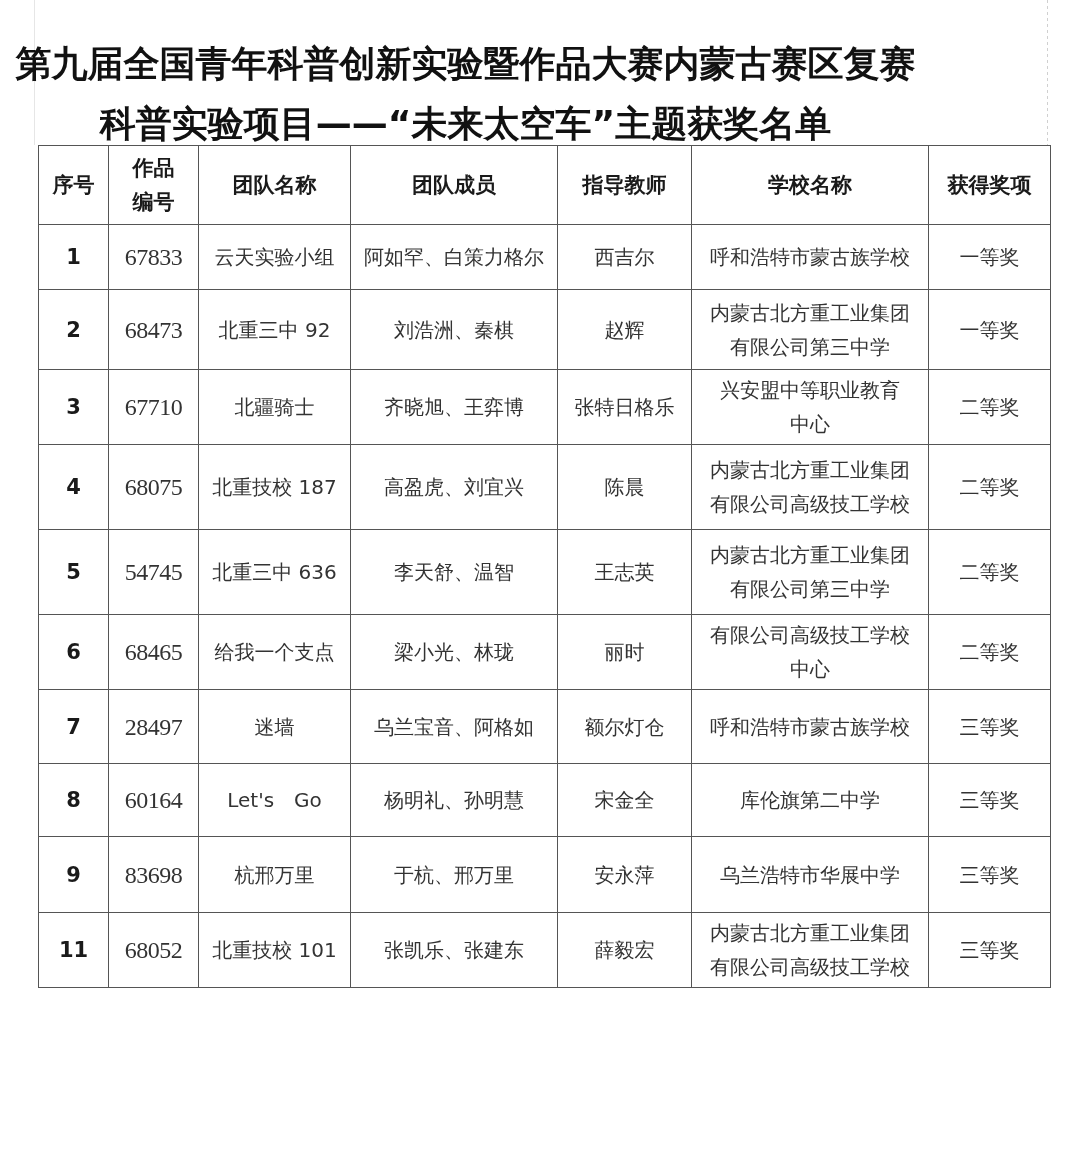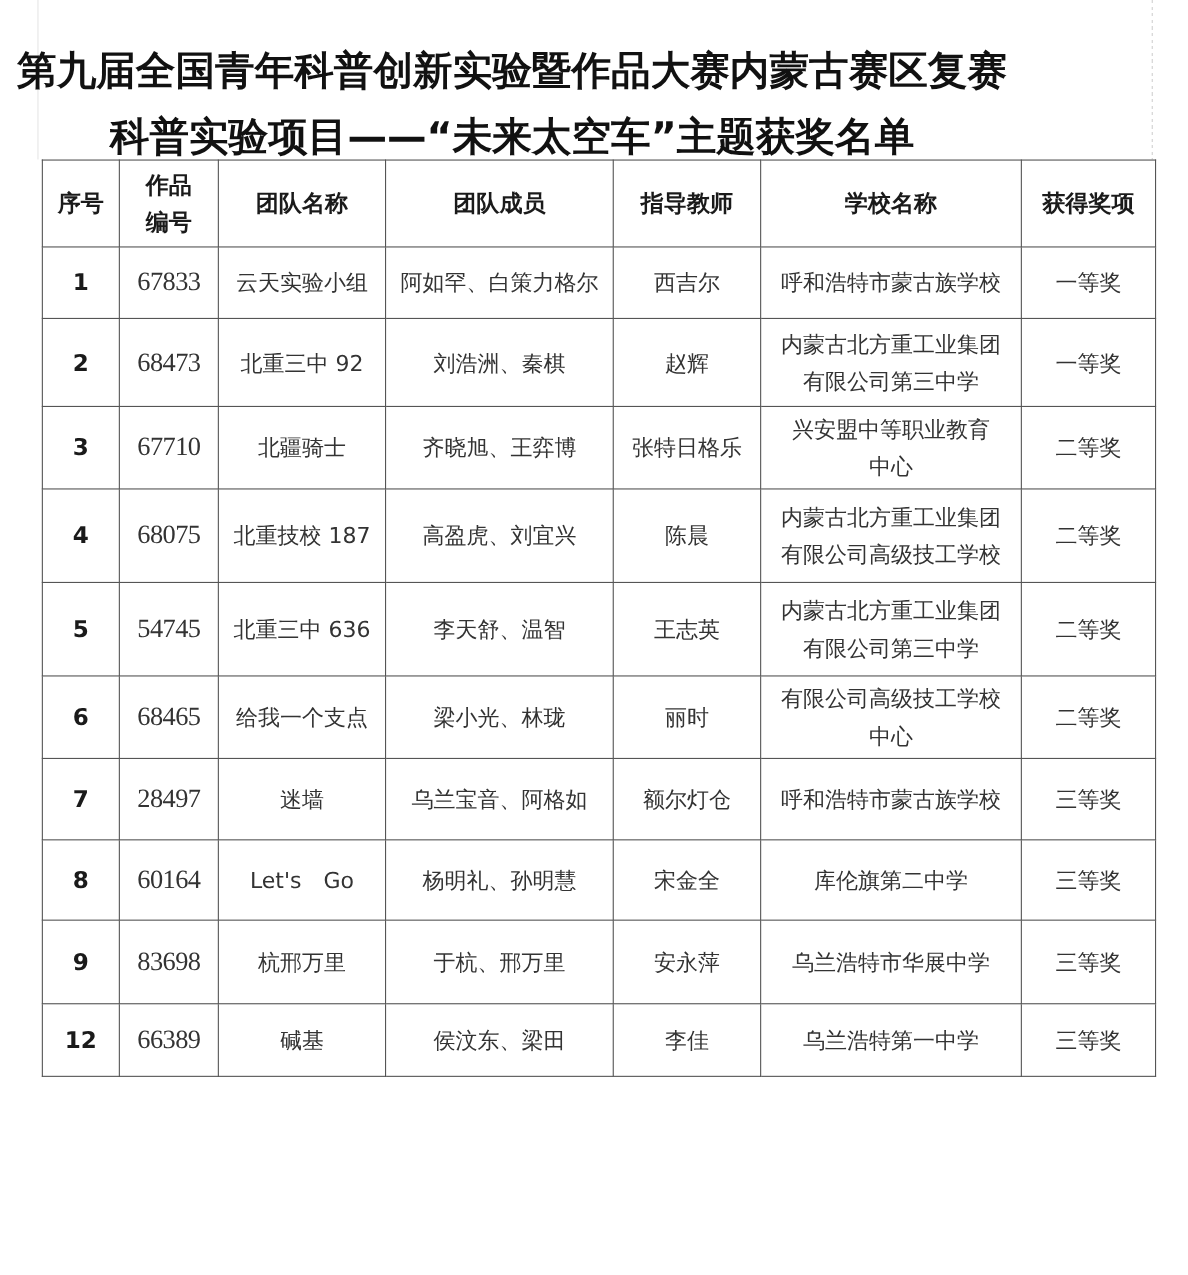--- a/index.html
+++ b/index.html
@@ -155,26 +155,26 @@
     <td class="num">83698</td>
     <td>杭邢万里</td>
     <td>于杭、邢万里</td>
     <td>安永萍</td>
     <td class="cell-lines">
       <span>乌兰浩特市华展中学</span>
 
     </td>
     <td>三等奖</td>
   </tr>
-      <tr style="height: 66px;">
-    <td class="idx">12</td>
-    <td class="num">66389</td>
-    <td>碱基</td>
-    <td>侯汶东、梁田</td>
-    <td>李佳</td>
+      <tr style="height: 75px;">
+    <td class="idx">11</td>
+    <td class="num">68052</td>
+    <td>北重技校 101</td>
+    <td>张凯乐、张建东</td>
+    <td>薛毅宏</td>
     <td class="cell-lines">
-      <span>乌兰浩特第一中学</span>
-
+      <span>内蒙古北方重工业集团</span>
+      <span>有限公司高级技工学校</span>
     </td>
     <td>三等奖</td>
   </tr>
     </tbody>
 </table>
 
 </body></html>

